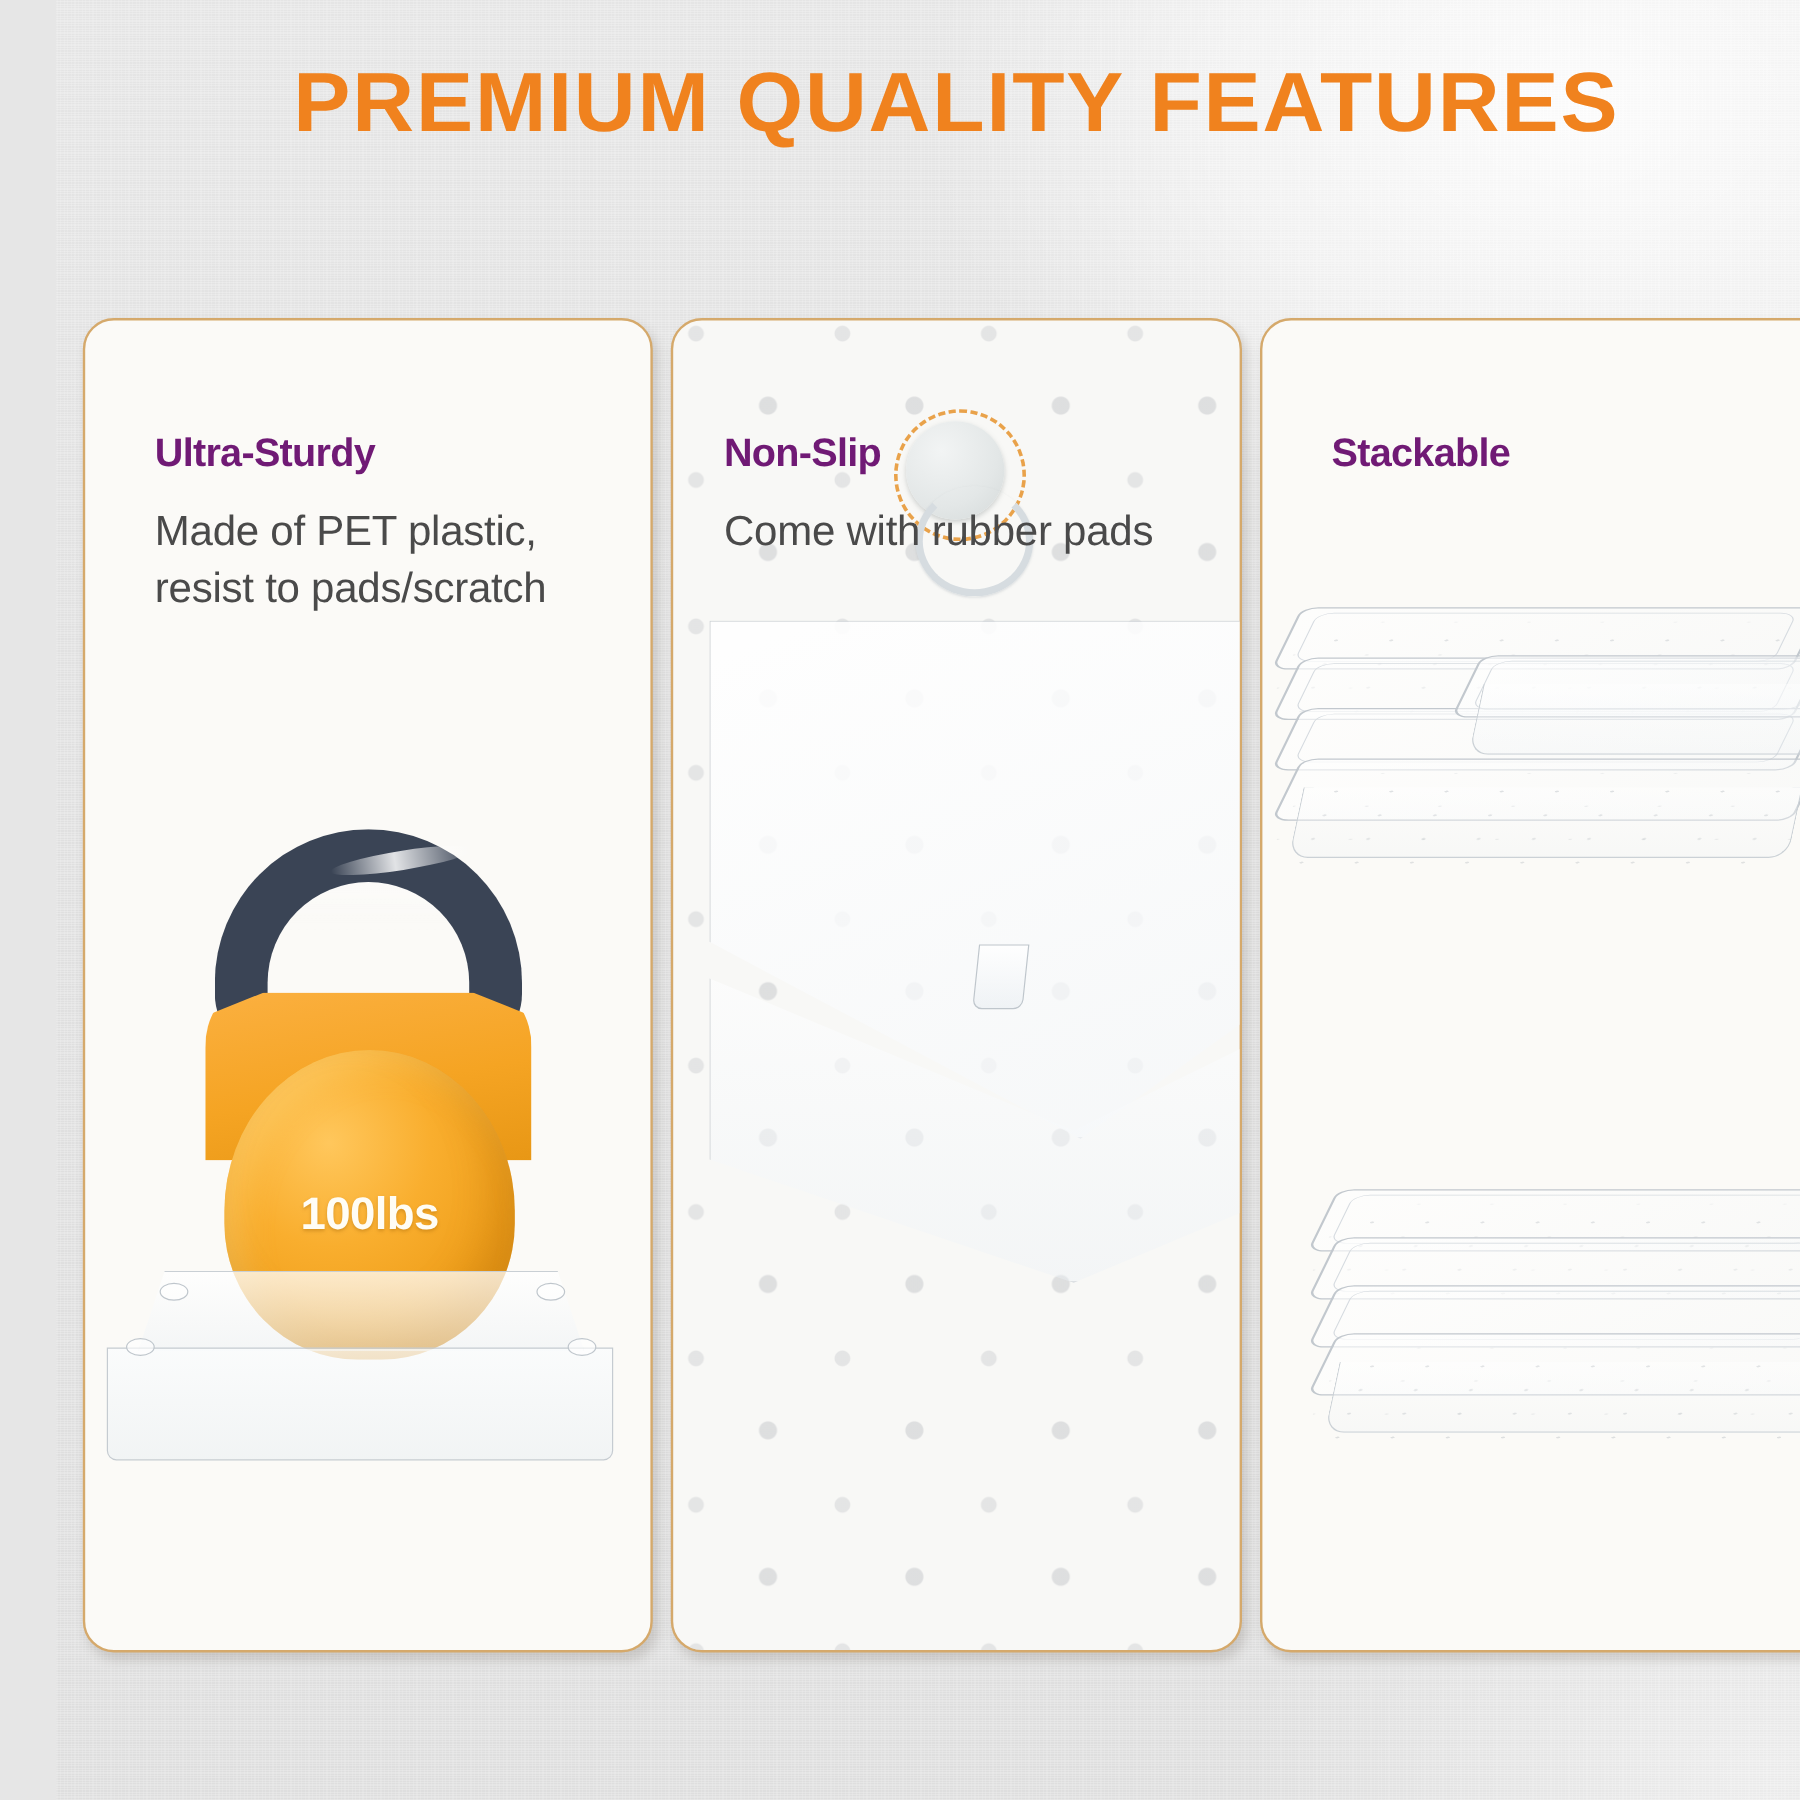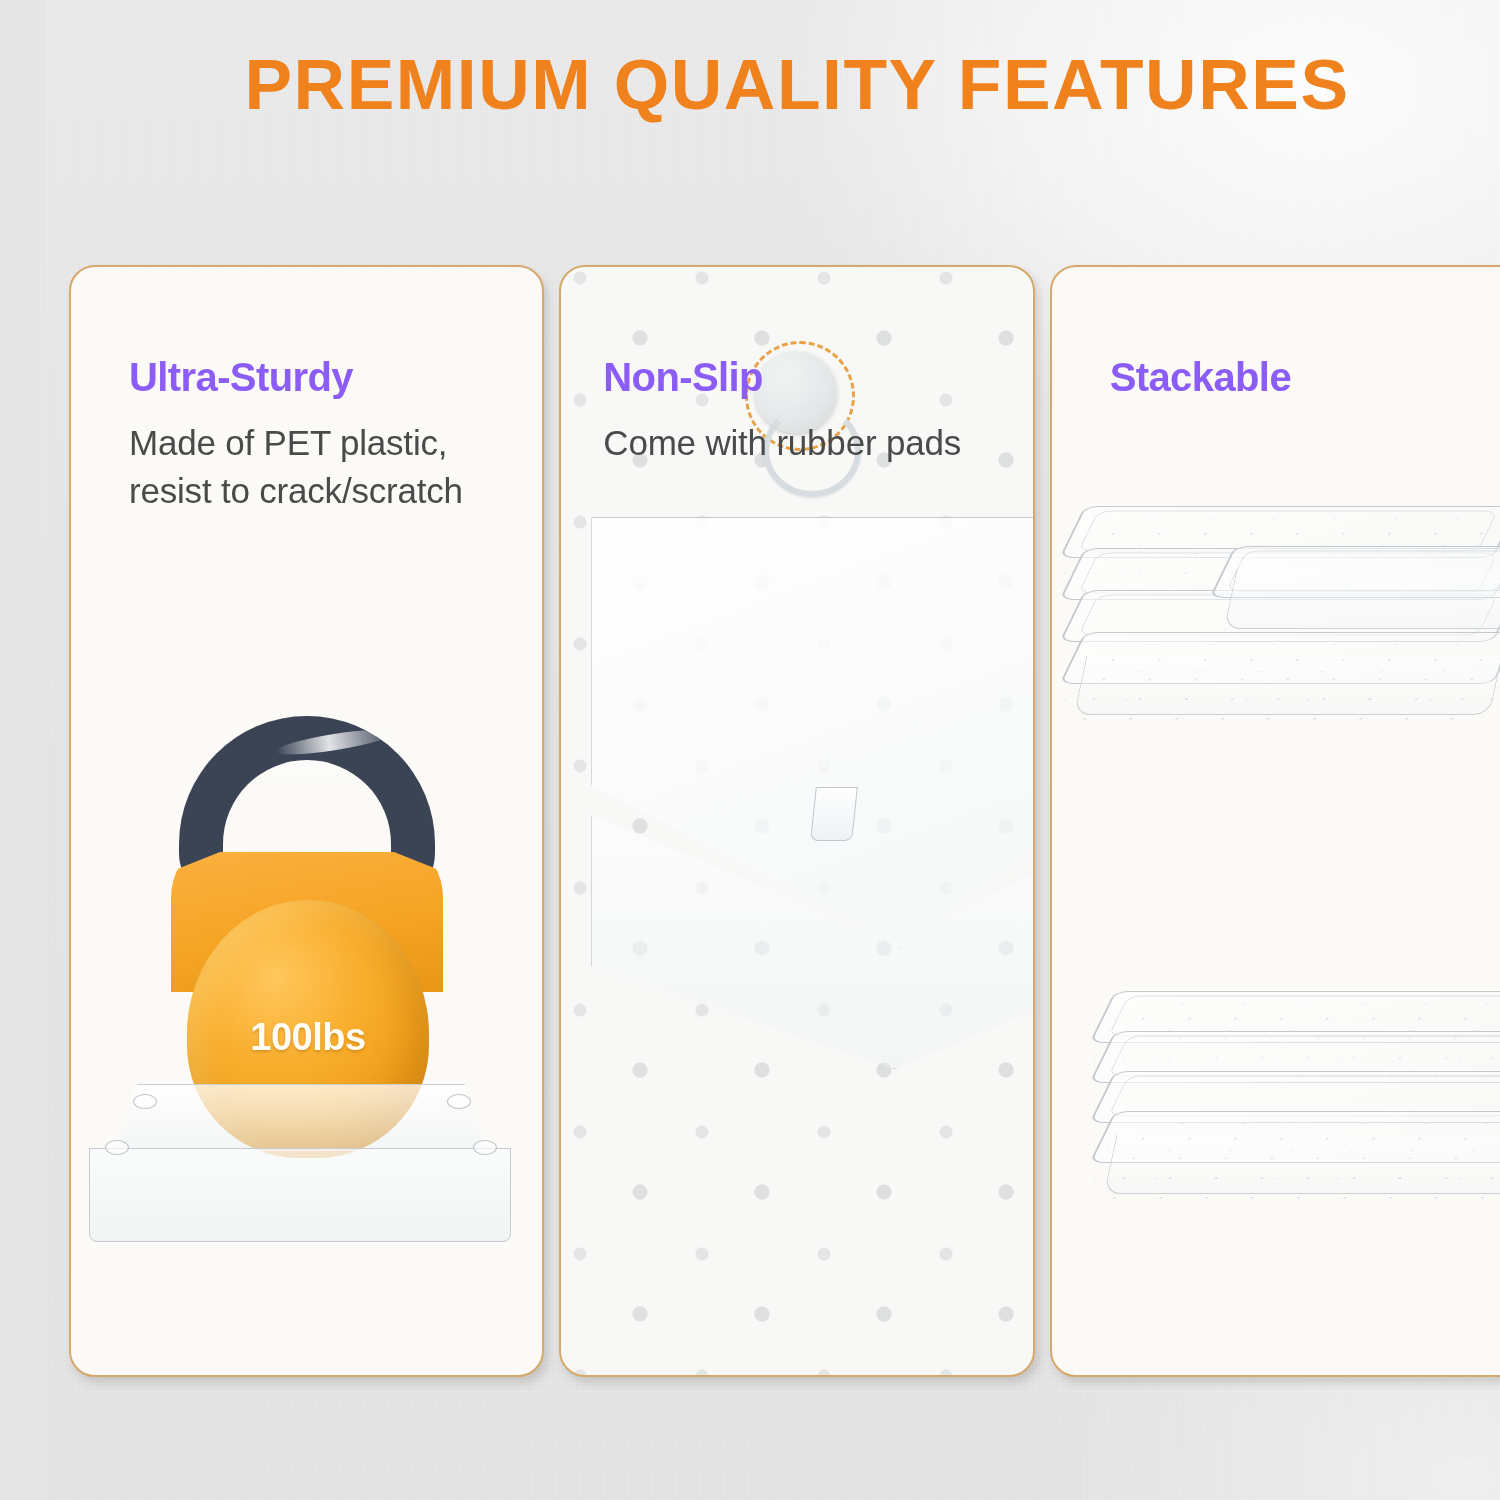--- a/index.html
+++ b/index.html
@@ -90,42 +90,42 @@
   }
 
   .card-head {
     position: absolute;
     left: 58px;
     top: 82px;
     z-index: 4;
   }
   .card-3 .card-head { left: 42px; }
   .card-title {
-    font-size: 40px;
+    font-size: 33px;
     line-height: 56px;
     font-weight: 700;
-    color: #8b5cf6;
+    color: #701a75;
     letter-spacing: -0.6px;
     white-space: nowrap;
   }
   .card-sub {
     margin-top: 14px;
     font-size: 35px;
     line-height: 48px;
     font-weight: 300;
     color: #4A4A4A;
     letter-spacing: -0.2px;
     white-space: pre-line;
   }
   .card-3 .card-sub { white-space: nowrap; }
 
   
   .art1 {
     position: absolute;
-    left: 0; top: 445px;
+    left: 0; top: 420px;
     width: 100%; height: 670px;
   }
   .kb-wrap {
     position: absolute;
     left: 60px;
     top: 0;
     width: 350px;
     height: 520px;
   }
   .kb-handle {
@@ -347,21 +347,21 @@
 <div id="page">
 
   <div id="headline">PREMIUM QUALITY FEATURES</div>
 
   <div id="cards">
 
     <div class="card card-1">
       <div class="card-head">
         <div class="card-title">Ultra-Sturdy</div>
         <div class="card-sub">Made of PET plastic,
-resist to crack/scratch</div>
+resist to pads/scratch</div>
       </div>
 
       <div class="art1">
         <div class="kb-wrap">
           <div class="kb-handle"></div>
           <div class="kb-horns"></div>
           <div class="kb-body">
             <span class="kb-label">100lbs</span>
           </div>
         </div>

